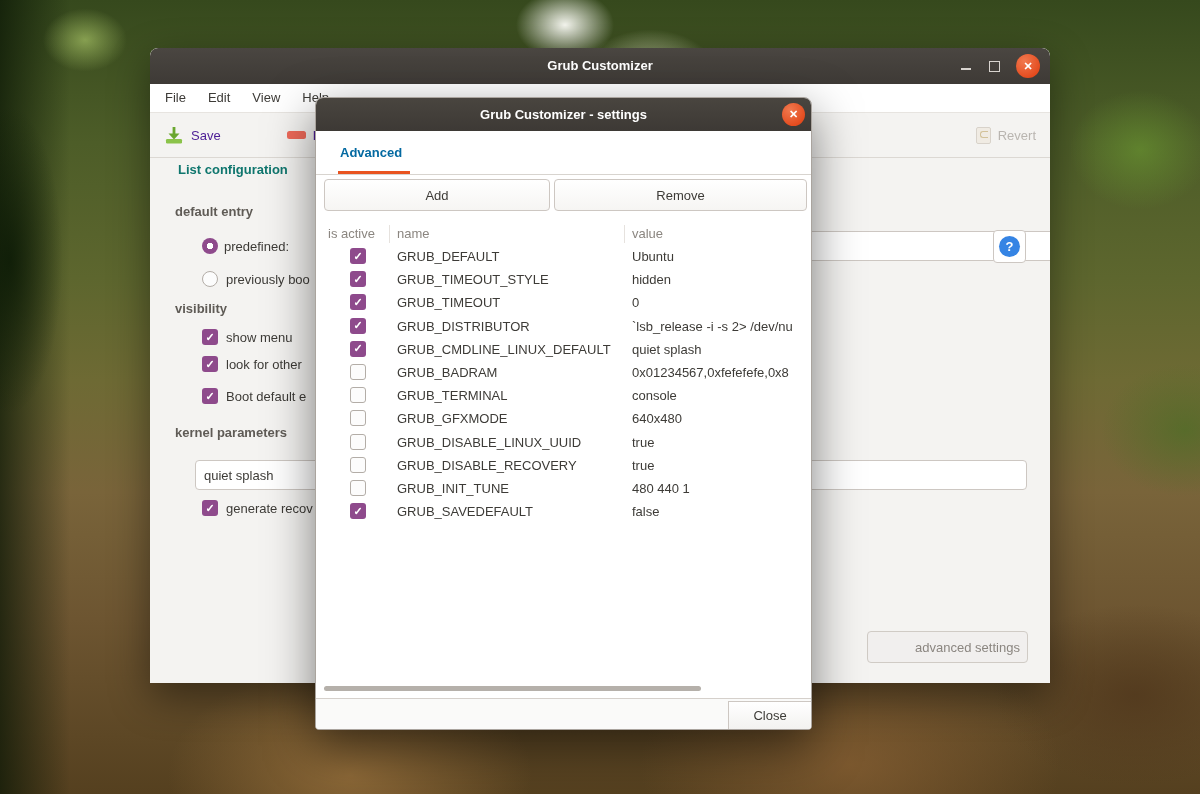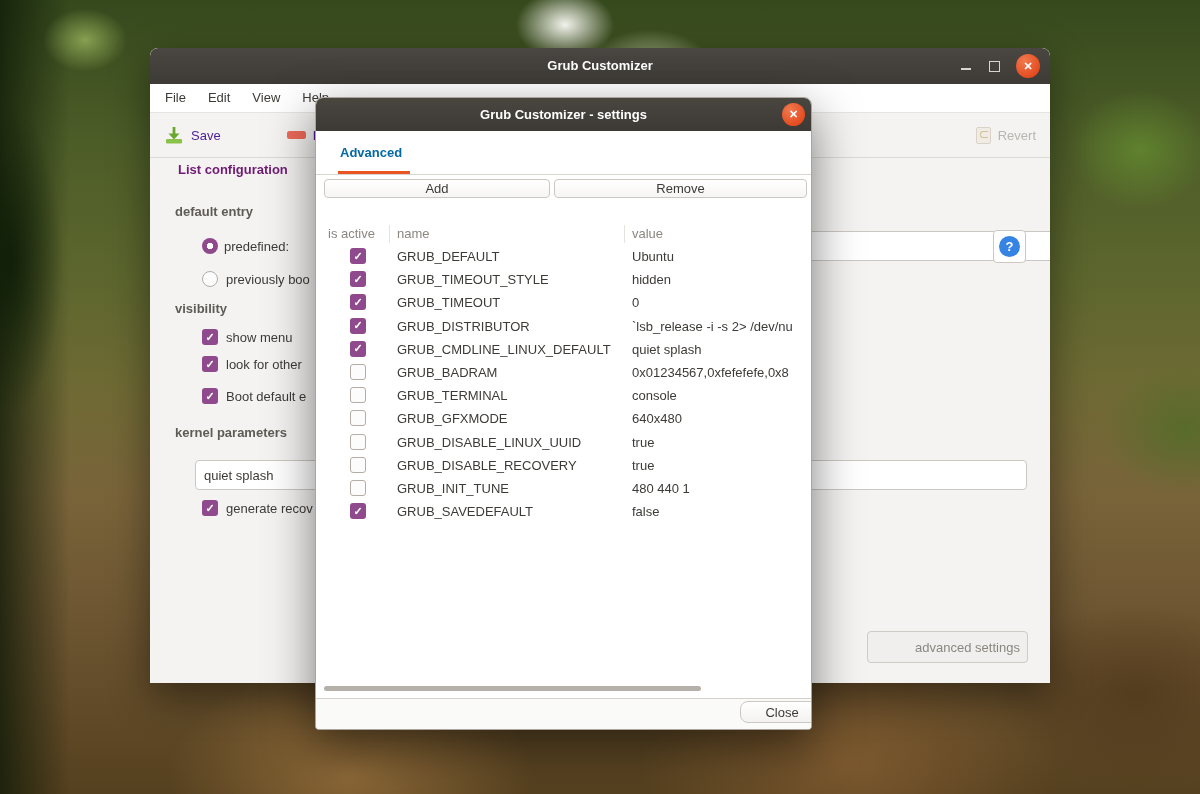--- a/index.html
+++ b/index.html
@@ -61,21 +61,21 @@
     display:flex; align-items:center; padding:0 14px;
   }
   .tool-btn { display:flex; align-items:center; gap:7px; color:#4c1d95; cursor:default; }
   .tool-btn.remove { margin-left:66px; }
   .tool-btn.revert { margin-left:auto; color:#b9b5b0; }
   .icon-save { width:20px; height:20px; display:block; }
   .icon-remove { width:19px; height:8px; border-radius:2.5px; background:#ef6a5a; }
   .icon-revert { width:15px; height:17px; background:#efe9df; border:1px solid #cfc8bd; border-radius:2px; opacity:.75; position:relative; }
   .icon-revert::after { content:""; position:absolute; right:2px; top:3px; width:7px; height:5px; border:1.5px solid #c9b27e; border-right:none; border-radius:3px 0 0 3px; }
 
-  .frame-label { position:absolute; left:28px; top:114px; font-weight:bold; color:#701a75; }
+  .frame-label { position:absolute; left:28px; top:114px; font-weight:bold; color:#0f766e; }
 
   .sec-label { position:absolute; font-weight:bold; color:#5f5b56; white-space:nowrap; }
   .orow { position:absolute; display:flex; align-items:center; gap:8px; white-space:nowrap; color:#3d3b37; height:16px; }
 
   .radio { width:16px; height:16px; border-radius:50%; flex:0 0 16px; }
   .radio.sel { background:radial-gradient(circle at center, #ffffff 0 3px, #8e4a8c 3.5px); }
   .radio.unsel { background:#fcfcfc; border:1px solid #b3ada7; }
 
   .cb { width:16px; height:16px; border-radius:3px; flex:0 0 16px; display:flex; align-items:center; justify-content:center; }
   .cb.checked { background:#8e4a8c; }
@@ -122,21 +122,21 @@
     background:radial-gradient(circle at 35% 30%, #f1794f, #e34a1d 75%);
     display:flex; align-items:center; justify-content:center;
   }
   .dlg-close::after { content:"✕"; color:#fff; font-size:11px; font-weight:bold; }
 
   .tabbar { position:absolute; left:0; top:33px; right:0; height:44px; background:#ffffff; border-bottom:1px solid #d8d4cf; }
   .tab-adv { position:absolute; left:24px; top:0; height:43px; line-height:43px; font-weight:bold; color:#0369a1; }
   .tab-underline { position:absolute; left:22px; bottom:0; width:72px; height:3px; background:#e95420; }
 
   .dlg-btn {
-    position:absolute; top:81px; height:19px;
+    position:absolute; top:81px; height:32px;
     background:linear-gradient(180deg,#ffffff,#f6f5f3); border:1px solid #cdc7c2; border-radius:4px;
     display:flex; align-items:center; justify-content:center; color:#3d3b37; cursor:default;
   }
   .dlg-btn.add { left:8px; width:226px; }
   .dlg-btn.rem { left:238px; width:253px; }
 
   .thead { position:absolute; left:0; top:125px; right:0; height:22px; color:#8b8680; }
   .thead .h1 { position:absolute; left:12px; line-height:22px; }
   .thead .h2 { position:absolute; left:81px; line-height:22px; }
   .thead .h3 { position:absolute; left:316px; line-height:22px; }
@@ -146,22 +146,22 @@
   .rows { position:absolute; left:0; top:147px; right:0; }
   .trow { position:relative; height:23.2px; }
   .trow .cb { position:absolute; left:34px; top:3px; }
   .trow .tname { position:absolute; left:81px; line-height:23px; white-space:nowrap; }
   .trow .tvalue { position:absolute; left:316px; right:3px; line-height:23px; white-space:nowrap; overflow:hidden; }
 
   .hscroll { position:absolute; left:8px; top:588px; width:377px; height:5px; border-radius:2.5px; background:#b5b0aa; }
 
   .dlg-footer { position:absolute; left:0; top:600px; right:0; bottom:0; background:#fafaf9; border-top:1px solid #d5d0cb; }
   .close-btn {
-    position:absolute; left:424px; top:2px; width:84px; height:22px;
-    background:linear-gradient(180deg,#ffffff,#f3f2f0); border:1px solid #cdc7c2; border-radius:8px;
+    position:absolute; left:412px; top:2px; width:84px; height:29px;
+    background:linear-gradient(180deg,#ffffff,#f3f2f0); border:1px solid #cdc7c2; border-radius:0;
     display:flex; align-items:center; justify-content:center; color:#3d3b37; cursor:default;
   }
 </style>
 </head>
 <body>
 
 <div class="desktop">
 
   <div class="main-window">
 

